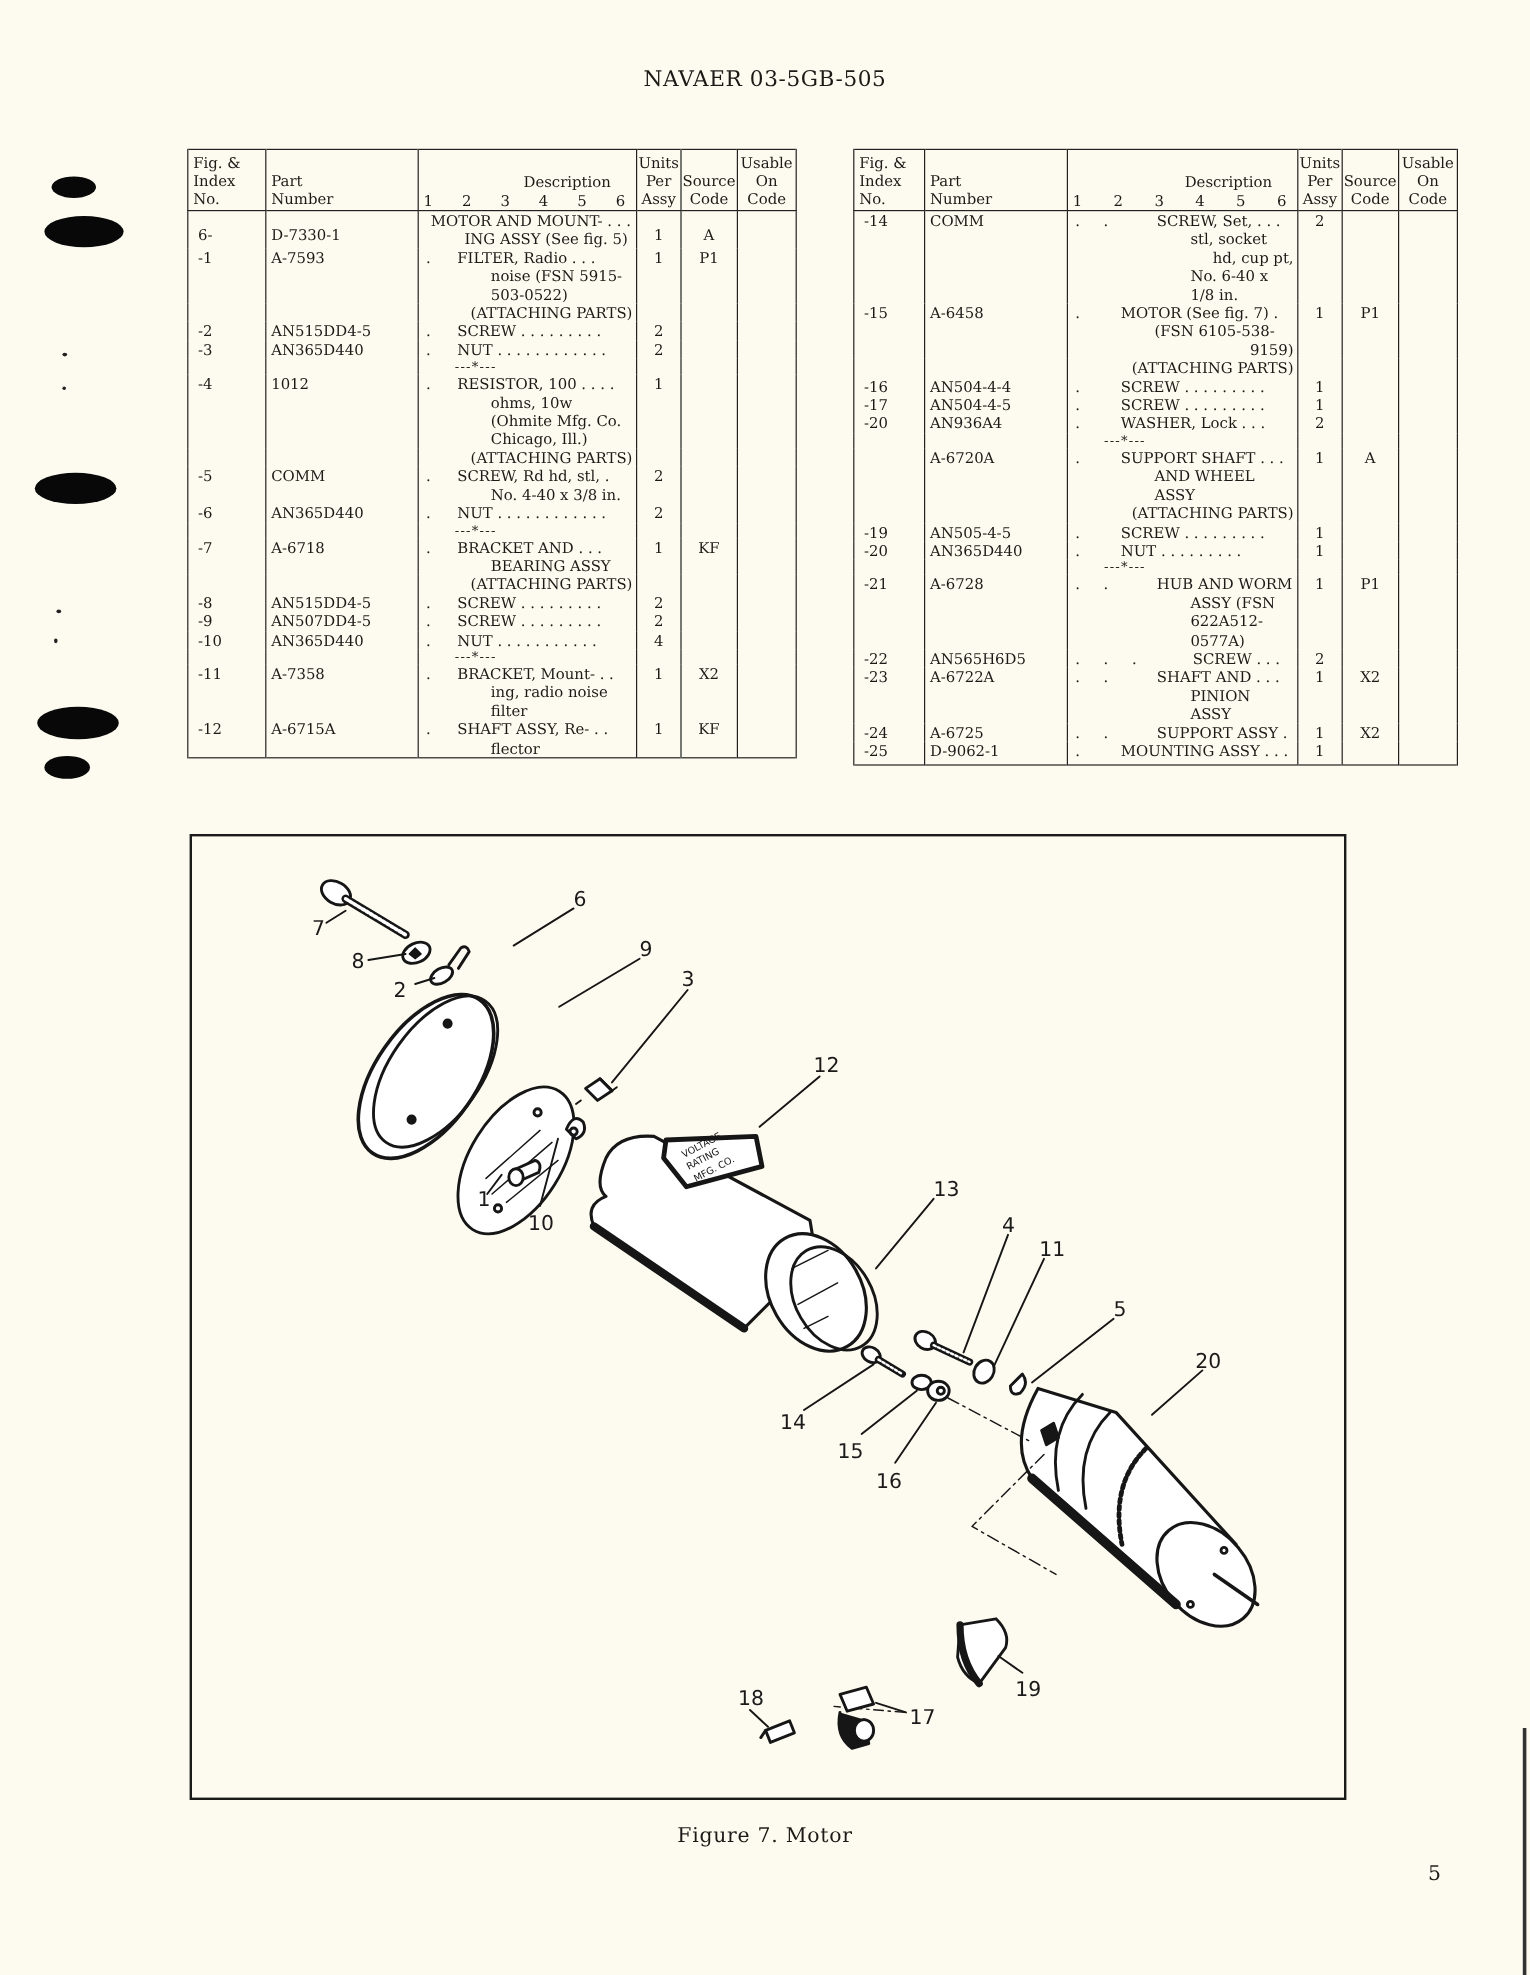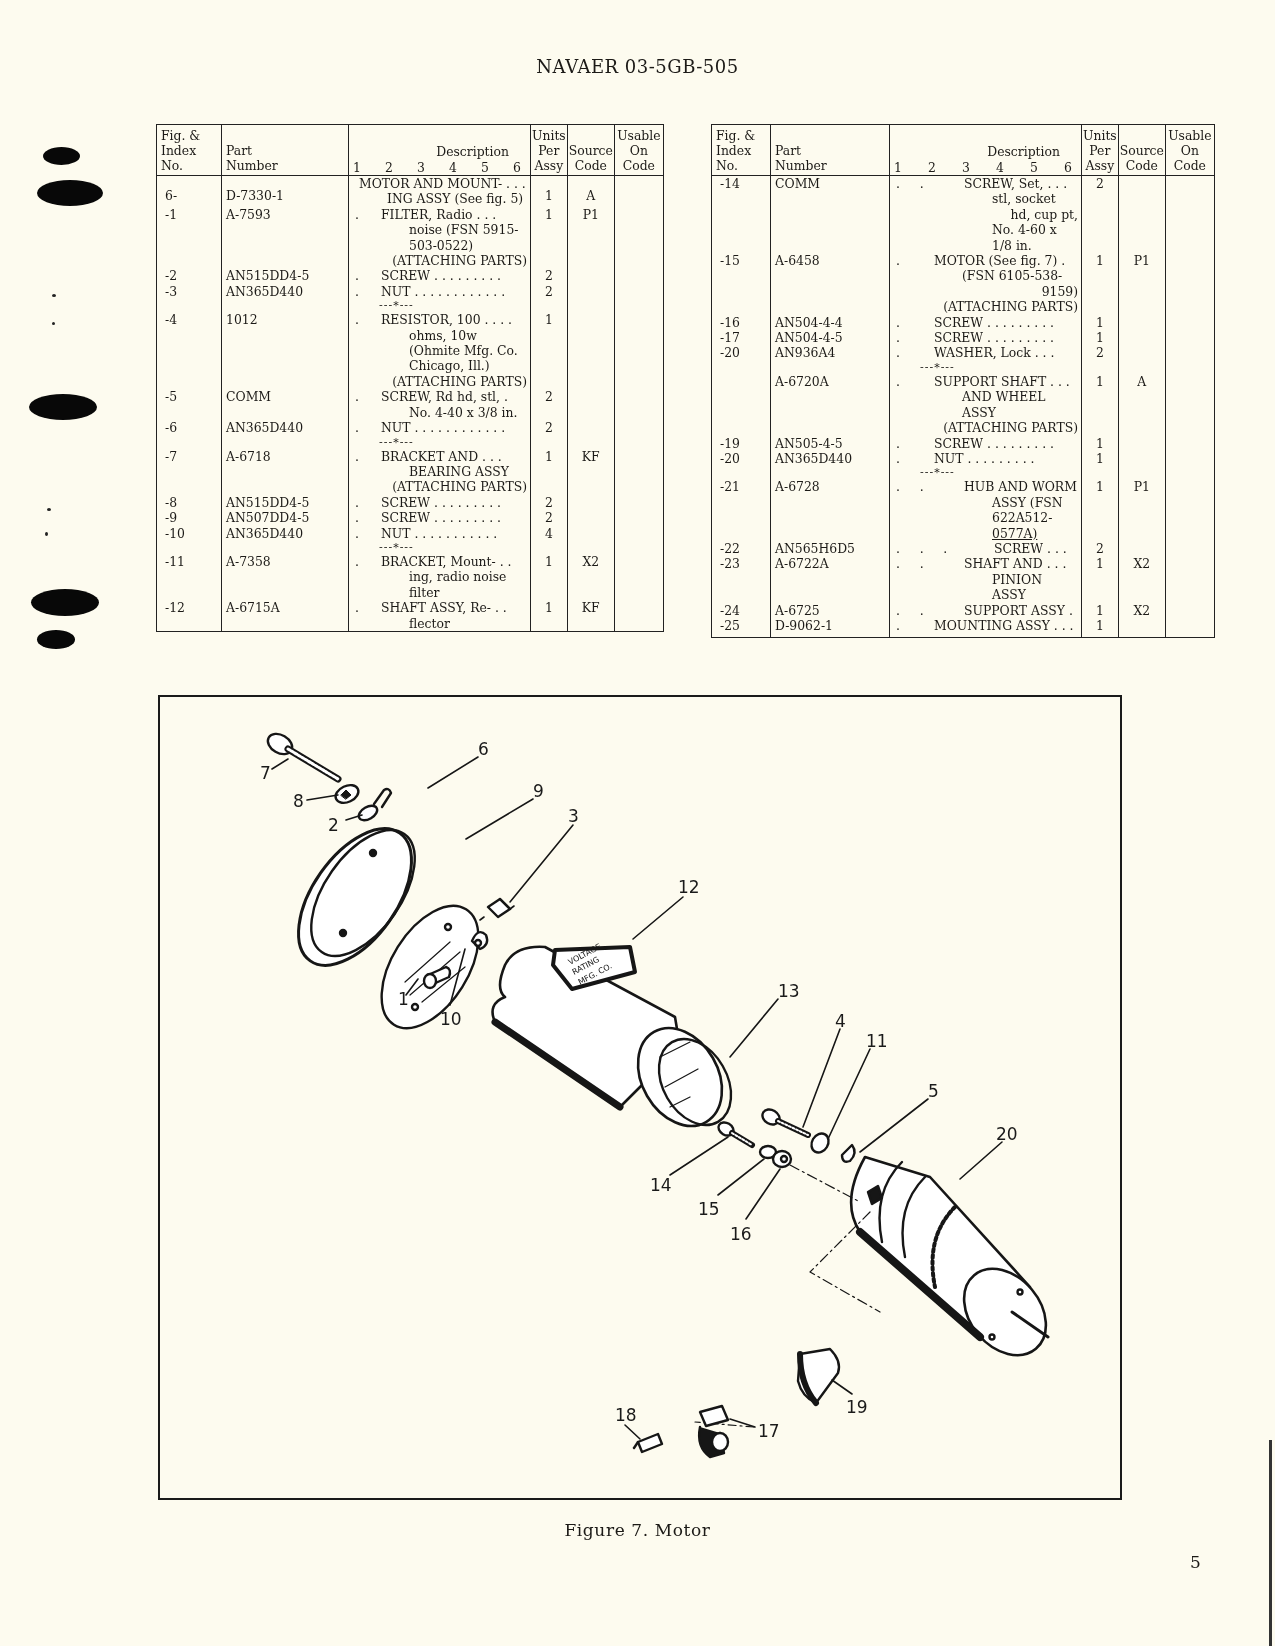--- a/index.html
+++ b/index.html
@@ -394,21 +394,21 @@
       <tr>
         <td class="idx">-14</td>
         <td class="pn">COMM</td>
         <td class="desc-cell">
           <div class="d">
             <span class="lvl" style="width: 68px; padding-left: 6px; white-space: pre;">.     .</span>
             <span class="txt">
               <span class="cont">SCREW, Set, . . .</span>
               <span class="cont" style="padding-left: 28px;">stl, socket</span>
               <span class="cont" style="padding-left: 28px; text-align: right;">hd, cup pt,</span>
-              <span class="cont" style="padding-left: 28px;">No. 4-60 x</span>
+              <span class="cont" style="padding-left: 28px;">No. 6-40 x</span>
               <span class="cont" style="padding-left: 28px;">1/8 in.</span>
             </span>
           </div>
         </td>
         <td class="ctr">2</td>
         <td class="ctr"></td>
         <td class="ctr"></td>
       </tr>
       <tr>
         <td class="idx">-15</td>
@@ -562,21 +562,21 @@
       <tr>
         <td class="idx">-21</td>
         <td class="pn">A-6728</td>
         <td class="desc-cell">
           <div class="d">
             <span class="lvl" style="width: 68px; padding-left: 6px; white-space: pre;">.     .</span>
             <span class="txt">
               <span class="cont">HUB AND WORM</span>
               <span class="cont" style="padding-left: 28px;">ASSY (FSN</span>
               <span class="cont" style="padding-left: 28px;">622A512-</span>
-              <span class="cont" style="padding-left: 28px; text-decoration: underline;">0577A)</span>
+              <span class="cont" style="padding-left: 28px;">0577A)</span>
             </span>
           </div>
         </td>
         <td class="ctr">1</td>
         <td class="ctr">P1</td>
         <td class="ctr"></td>
       </tr>
       <tr>
         <td class="idx">-22</td>
         <td class="pn">AN565H6D5</td>

